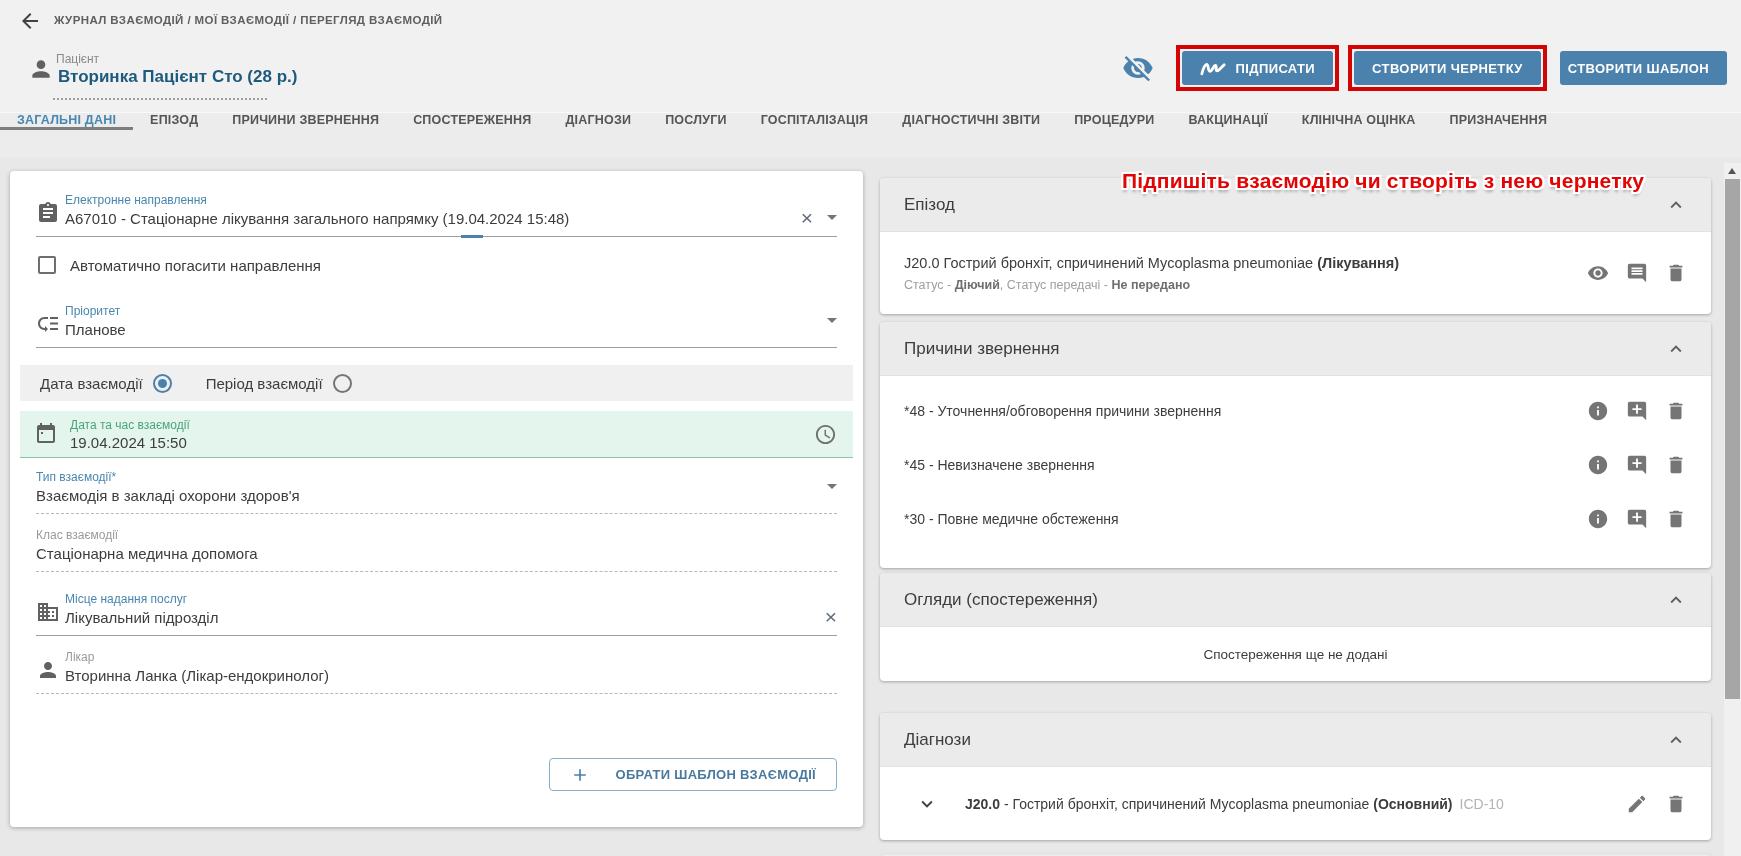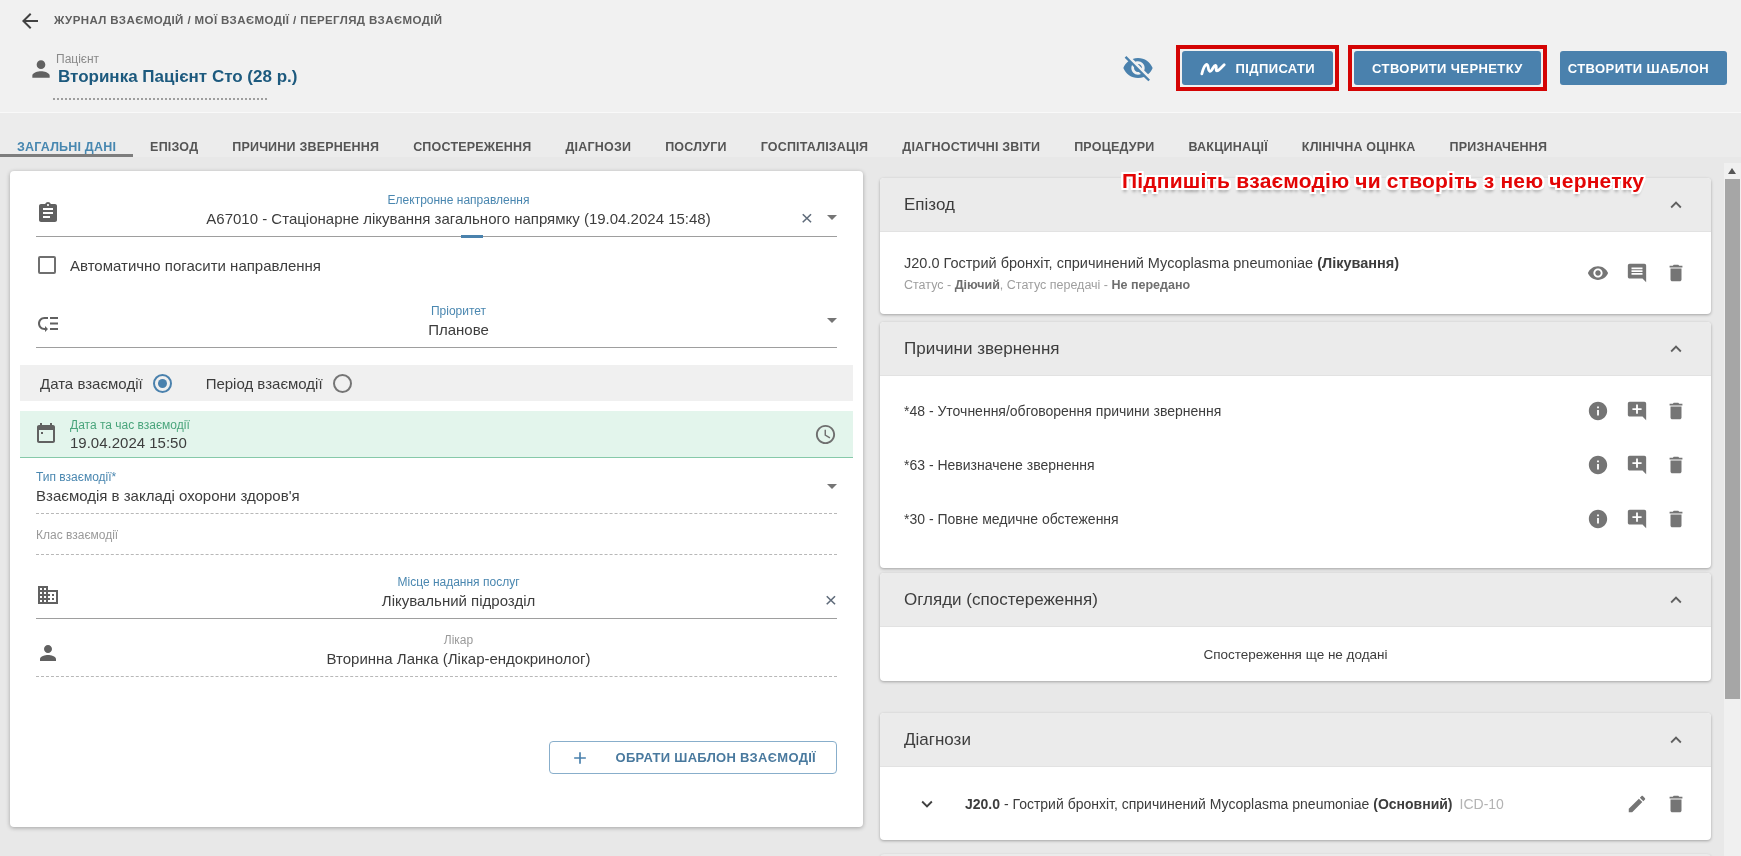--- a/index.html
+++ b/index.html
@@ -29,33 +29,33 @@
     background:#4a81ad; color:#fff; border:none; border-radius:3px;
     height:34px; padding:0 18px; font-size:13px; font-weight:bold; letter-spacing:.4px;
     display:flex; align-items:center; gap:9px; cursor:pointer;
     font-family:"Liberation Sans",sans-serif;
   }
   .btn-blue.standalone { margin-left:4px;padding-left:8px; }
   .sign-ic { width:26px; height:17px; }
 
   
   .tabbar { position:absolute; top:112px; left:0; right:0; height:45px; background:#ececec;
-            border-top:1px solid #f9f9f9; display:flex; align-items:flex-end; }
+            border-top:1px solid #f9f9f9; display:flex; align-items:flex-start; }
   .tab { padding:0 17px; display:flex; align-items:center; font-size:12.5px; font-weight:bold;
          letter-spacing:.2px; color:#555; cursor:pointer; border-bottom:3px solid transparent; }
   .tab.active { color:#4787b0; border-bottom-color:#7d7d7d; }
 
   
   .left-card { position:absolute; left:10px; top:171px; width:853px; height:656px;
                background:#fff; border-radius:4px; box-shadow:0 1px 4px rgba(0,0,0,.3); }
   .form { padding:22px 26px 0 26px; position:relative; }
 
   .f-row { position:relative; }
   .f-row .f-icon { position:absolute; left:0; top:8px; width:24px; height:24px; color:#616161; }
-  .f-indent { margin-left:44px;text-align:center; }
+  .f-indent { margin-left:29px; }
   .f-label { font-size:12px; color:#4a87b0; margin-bottom:3px; }
   .f-label.gray { color:#9a9a9a; }
   .f-value { font-size:15px; color:#3d3d3d; }
   .u-solid  { border-bottom:1px solid #9e9e9e; }
   .u-dashed { border-bottom:1px dashed #b8b8b8; }
   .pad-b { padding-bottom:9px; }
   .trail { position:absolute; right:0; top:14px; display:flex; align-items:center; gap:14px; }
   .x-clear { font-size:21px; color:#5f6b7a; line-height:1; cursor:pointer; }
   .caret { width:0; height:0; border-left:5px solid transparent; border-right:5px solid transparent;
            border-top:5px solid #757575; cursor:pointer; }
@@ -309,20 +309,21 @@
         <div class="f-value">Взаємодія в закладі охорони здоров'я</div>
       </div>
       <div class="trail">
         <span class="caret"></span>
       </div>
     </div>
 
     <div class="f-row u-dashed pad-b mt14">
       <div>
         <div class="f-label gray">Клас взаємодії</div>
+        <div class="f-value">Стаціонарна медична допомога</div>
       </div>
     </div>
 
     <div class="f-row u-solid pad-b mt20">
       <svg class="ic f-icon">
           <use href="#sym-business"></use>
         </svg>
       <div class="f-indent">
         <div class="f-label">Місце надання послуг</div>
         <div class="f-value">Лікувальний підрозділ</div>
@@ -398,21 +399,21 @@
             </svg>
           <svg class="ic gicon">
               <use href="#sym-addcomment"></use>
             </svg>
           <svg class="ic gicon">
               <use href="#sym-delete"></use>
             </svg>
         </div>
       </div>
       <div class="reason-row">
-        <span class="reason-text">*63 - Невизначене звернення</span>
+        <span class="reason-text">*45 - Невизначене звернення</span>
         <div class="icon-trio">
           <svg class="ic gicon">
               <use href="#sym-info"></use>
             </svg>
           <svg class="ic gicon">
               <use href="#sym-addcomment"></use>
             </svg>
           <svg class="ic gicon">
               <use href="#sym-delete"></use>
             </svg>

